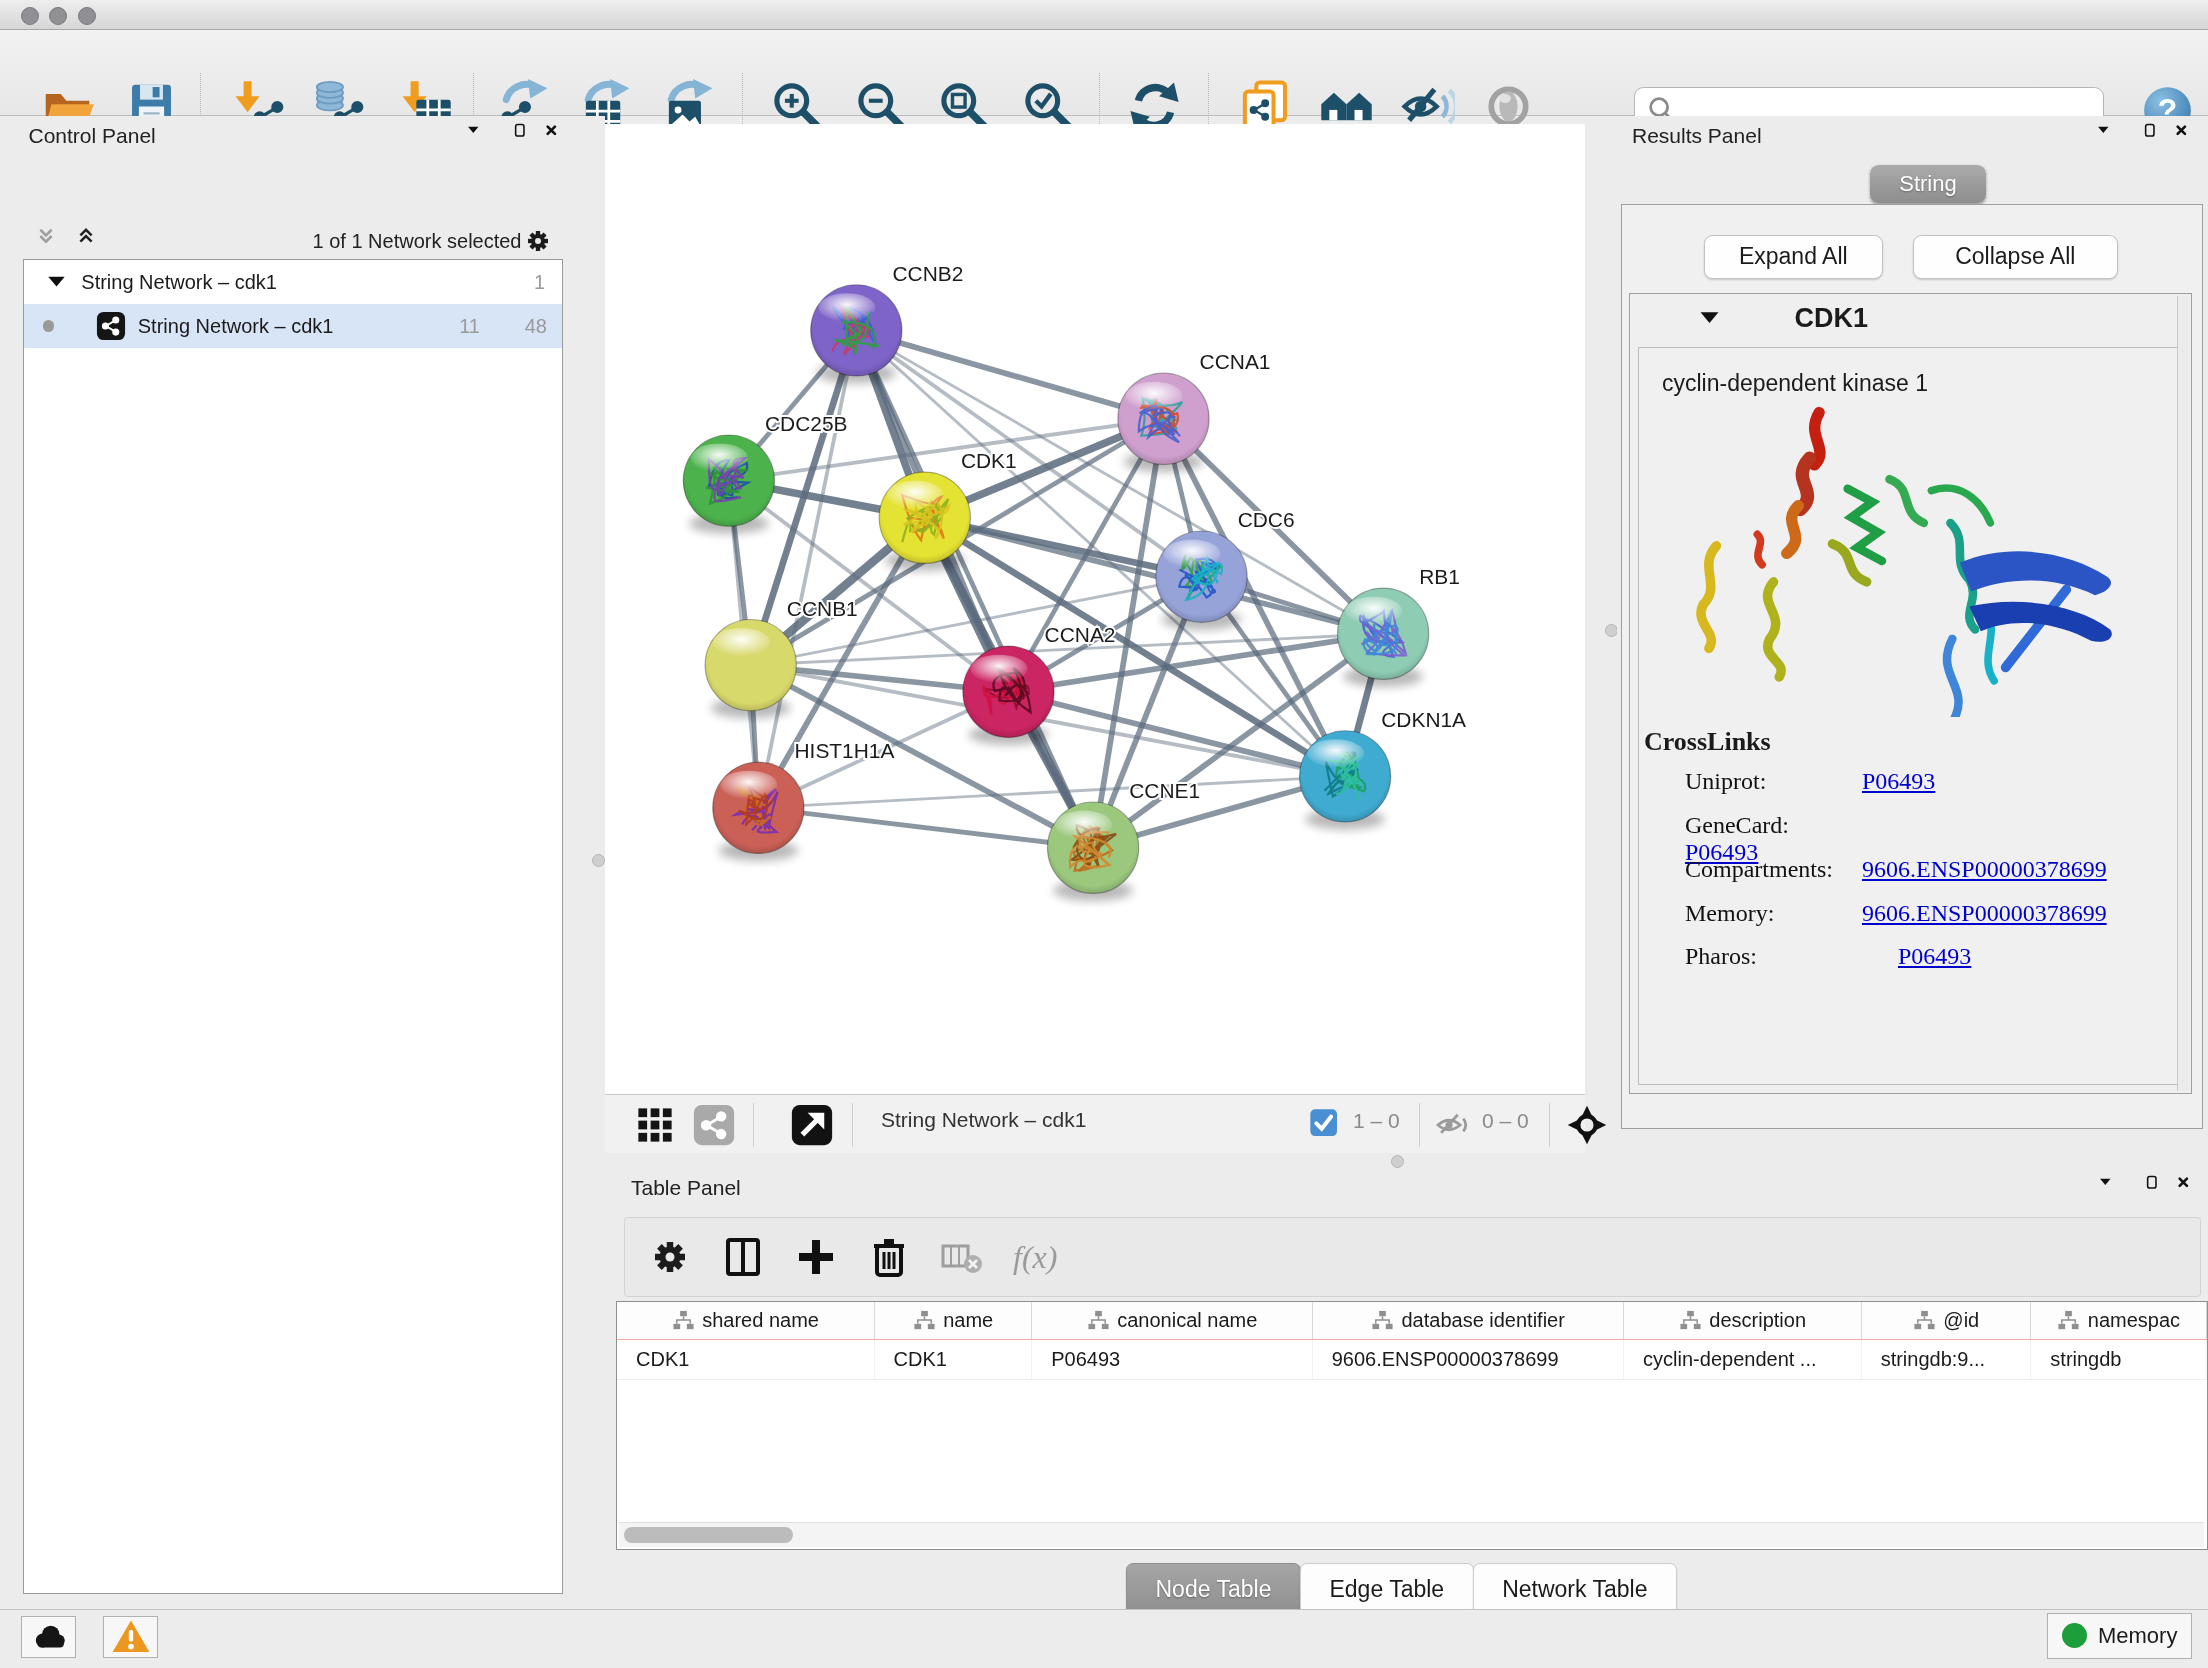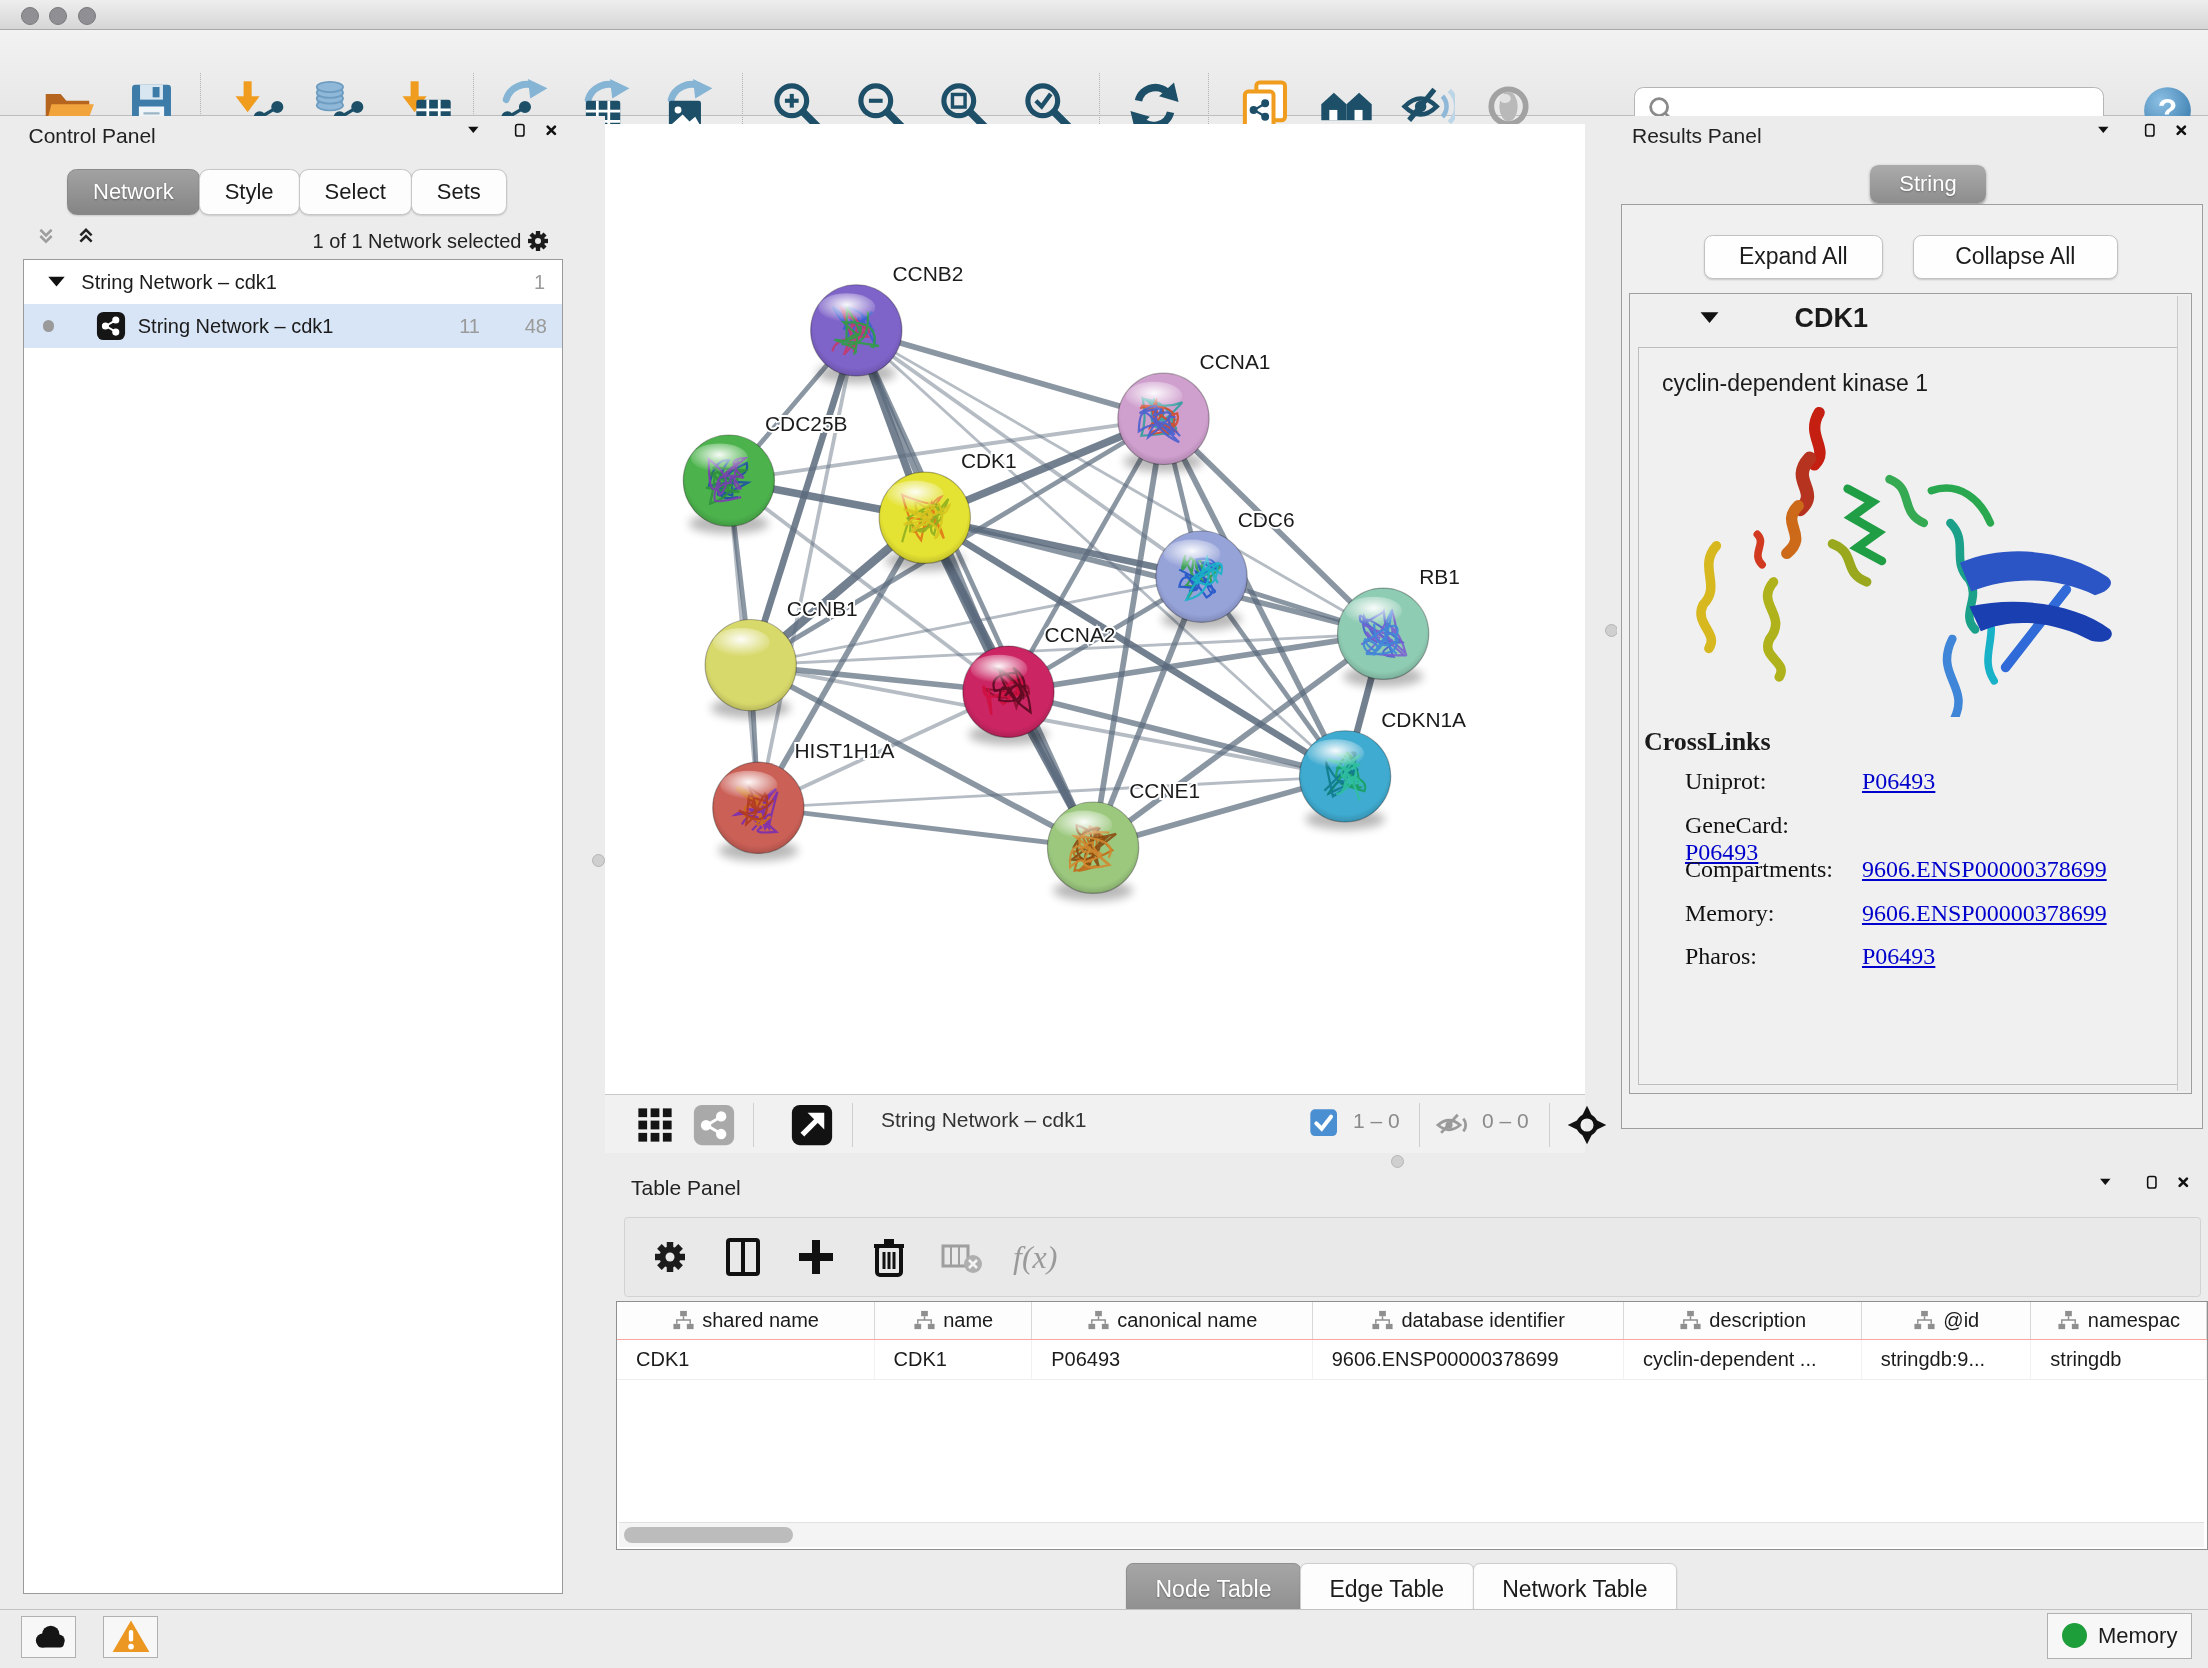--- a/index.html
+++ b/index.html
@@ -353,26 +353,20 @@
       </div>
     <div class="ph-ctl" style="left:510px" id="cp-float">
         <svg width="25" height="25" viewBox="0 0 48 48">
           <rect x="7" y="3" width="16" height="22" rx="4" fill="none" stroke="#111" stroke-width="3"></rect>
         </svg>
       </div>
     <div class="ph-ctl" style="left:542px" id="cp-close">
         <svg width="25" height="25" viewBox="0 0 48 48">
           <path d="M7 7 L21 21 M21 7 L7 21" stroke="#111" stroke-width="5" stroke-linecap="round"></path>
         </svg>
-      </div>
-    <div class="cp-tabs" id="cp-tabs">
-        <div class="cp-tab sel">Network</div>
-        <div class="cp-tab">Style</div>
-        <div class="cp-tab">Select</div>
-        <div class="cp-tab">Sets</div>
       </div>
     <div class="cp-sub">
       <span id="chev-down" style="margin-left:13.3px">
           <svg width="30" height="30" viewBox="0 0 48 48">
             <g stroke="#9e9e9e" stroke-width="4" fill="none">
               <path d="M7 6 L16 15 L25 6"></path>
               <path d="M7 16 L16 25 L25 16"></path>
             </g>
           </svg>
         </span>
@@ -746,21 +740,21 @@
       <span class="xl-link">P06493</span>
               </div>
               <div class="xl-row serif" style="top: 508px;">
                 <span class="xl-label">Compartments:</span>
       <span class="xl-link">9606.ENSP00000378699</span>
               </div>
               <div class="xl-row serif" style="top: 552px;">
                 <span class="xl-label">Memory:</span>
       <span class="xl-link">9606.ENSP00000378699</span>
               </div>
-              <div class="xl-row serif" style="top: 595px;">
+              <div class="xl-row serif" style="top: 595px; gap: 36px;">
                 <span class="xl-label">Pharos:</span>
       <span class="xl-link">P06493</span>
               </div>
             </div>
         </div>
         <div class="rp-scroll"></div>
       </div>
     </div>
   </div>
 

